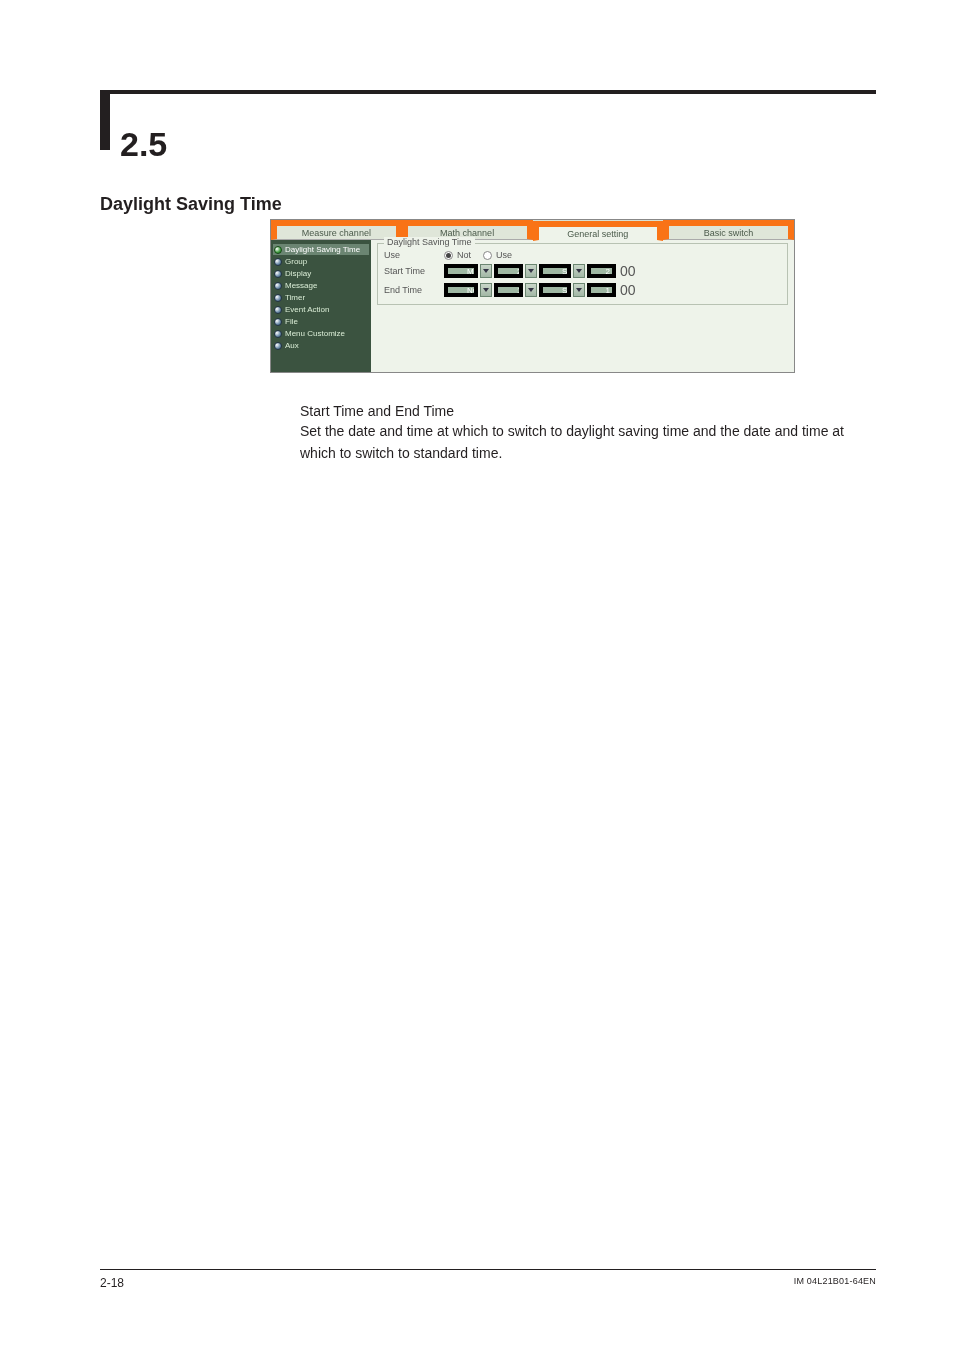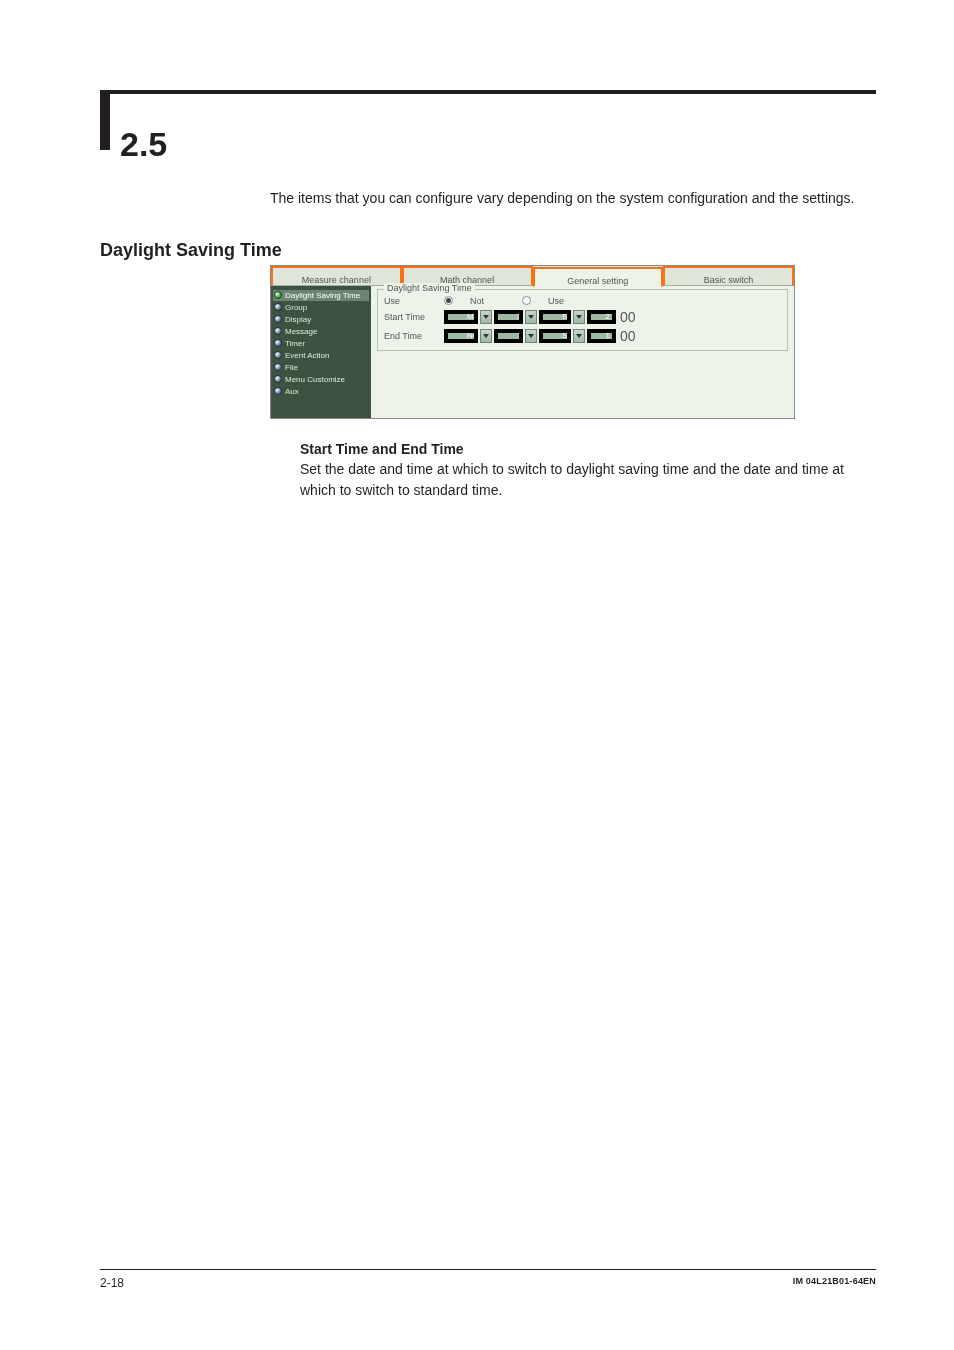--- a/index.html
+++ b/index.html
@@ -71,24 +71,24 @@
     font-size: 9px;
     color: #333;
   }
   .tabbar {
     display: flex;
     height: 20px;
     background: #d8e0d4;
   }
   .tab {
     flex: 1;
-    border: 2px solid #f97316;
+    border: 6px solid #f97316;
     border-bottom: 1px solid #aaa;
     display: flex;
-    align-items: flex-end;
+    align-items: center;
     justify-content: center;
     background: #dfe6d9;
     font-size: 9px;
     color: #4a5a4a;
   }
   .tab.active {
     background: #eef3ea;
     border-bottom-color: transparent;
     position: relative;
     top: 1px;
@@ -146,21 +146,21 @@
     color: #555;
   }
   .grid {
     display: grid;
     grid-template-columns: 60px 1fr;
     row-gap: 3px;
     align-items: center;
   }
   .lbl { font-size: 9px; color: #555; }
 
-  .radio-row { display: flex; align-items: center; gap: 16px; }
+  .radio-row { display: flex; align-items: center; gap: 3px; }
   .radio {
     width: 9px; height: 9px; border-radius: 50%;
     border: 1px solid #888; background: #fff;
     display: inline-flex; align-items: center; justify-content: center;
     margin-right: 1px;
   }
   .radio.checked::after {
     content: ""; width: 5px; height: 5px; border-radius: 50%;
     background: #444;
   }
@@ -187,23 +187,23 @@
     border: 1px solid #6b8671;
     background: linear-gradient(#c9d6c9,#a2b7a5);
     display: inline-flex; align-items: center; justify-content: center;
   }
   .sel-btn svg { width: 6px; height: 4px; }
   .min { font-size: 14px; color: #555; margin-left: 2px; }
 
   
   .h3 {
     margin-left: 200px;
-    margin-top: 22px;
+    margin-top: 30px;
     font-size: 14px;
-    font-weight: bold;
+    font-weight: normal;
     color: #231f20;
   }
   .body-text {
     margin-left: 200px;
     margin-top: 2px;
     font-size: 14px;
     line-height: 1.55;
     color: #231f20;
     max-width: 570px;
   }
@@ -215,33 +215,32 @@
     left: 100px;
     right: 78px;
     border-top: 1px solid #231f20;
     display: flex;
     justify-content: space-between;
     padding-top: 6px;
     font-size: 11px;
     color: #231f20;
   }
   .footer .left { font-weight: normal; font-size: 12px; }
-  .footer .right { font-size: 9px; font-weight: bold; letter-spacing: 0.2px; }
+  .footer .right { font-size: 9px; font-weight: normal; letter-spacing: 0.2px; }
 </style>
 </head>
 <body>
 
 <div class="page">
   <div class="title-rule"></div>
   <div class="title-row">
     <div class="title-marker"></div>
     <div class="section-number">2.5</div>
   </div>
 
-  <div class="intro-block">The items that you can configure vary depending on the system configuration and the settings.</div>
 
   <div class="h2">Daylight Saving Time</div>
 
   <div class="shot">
     <div class="tabbar">
       <div class="tab">
           <span>Measure channel</span>
         </div>
       <div class="tab">
           <span>Math channel</span>

